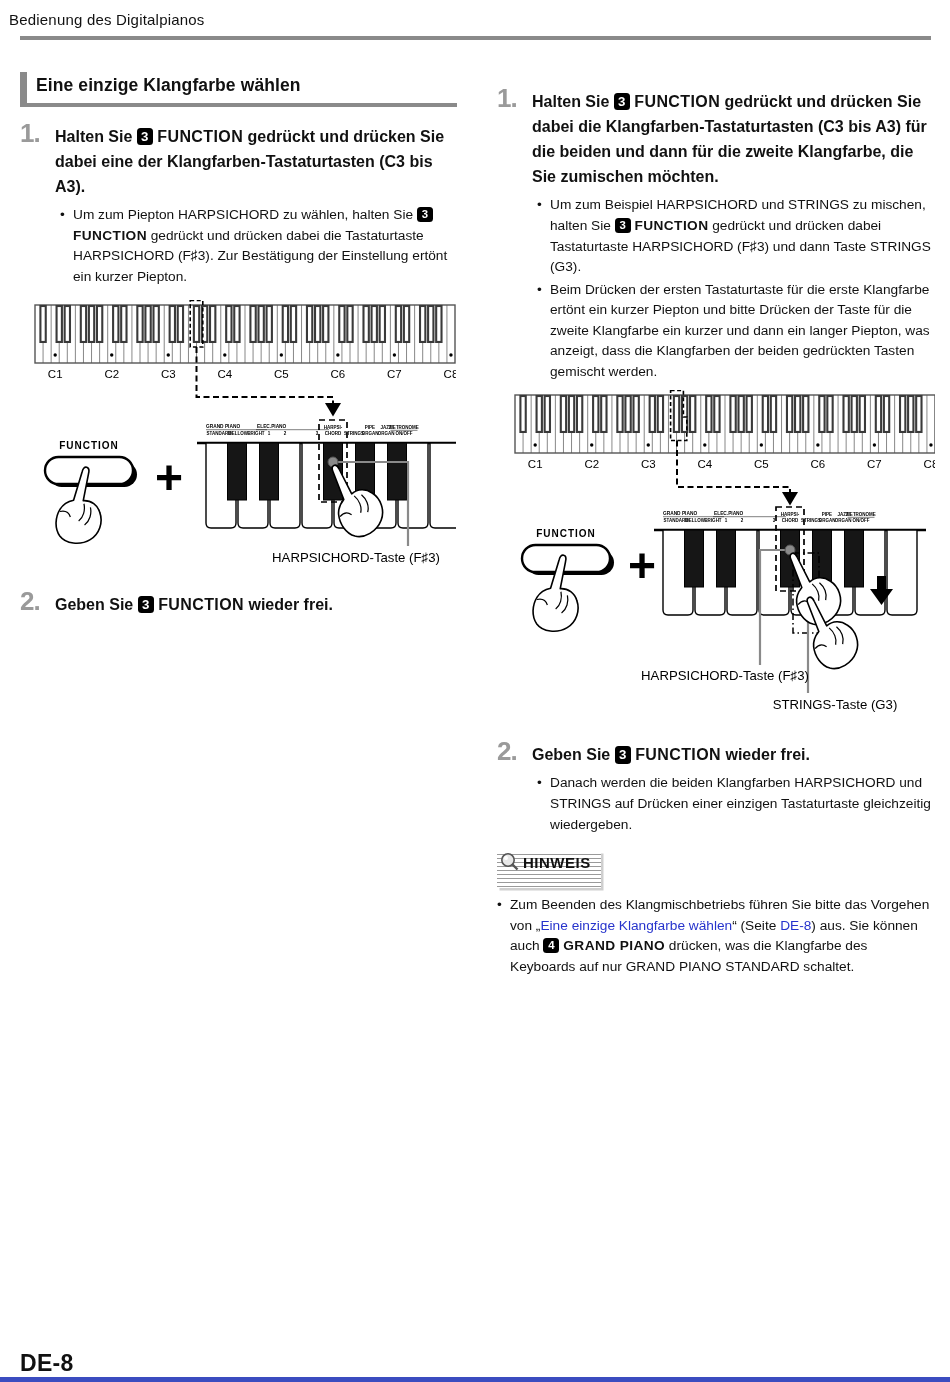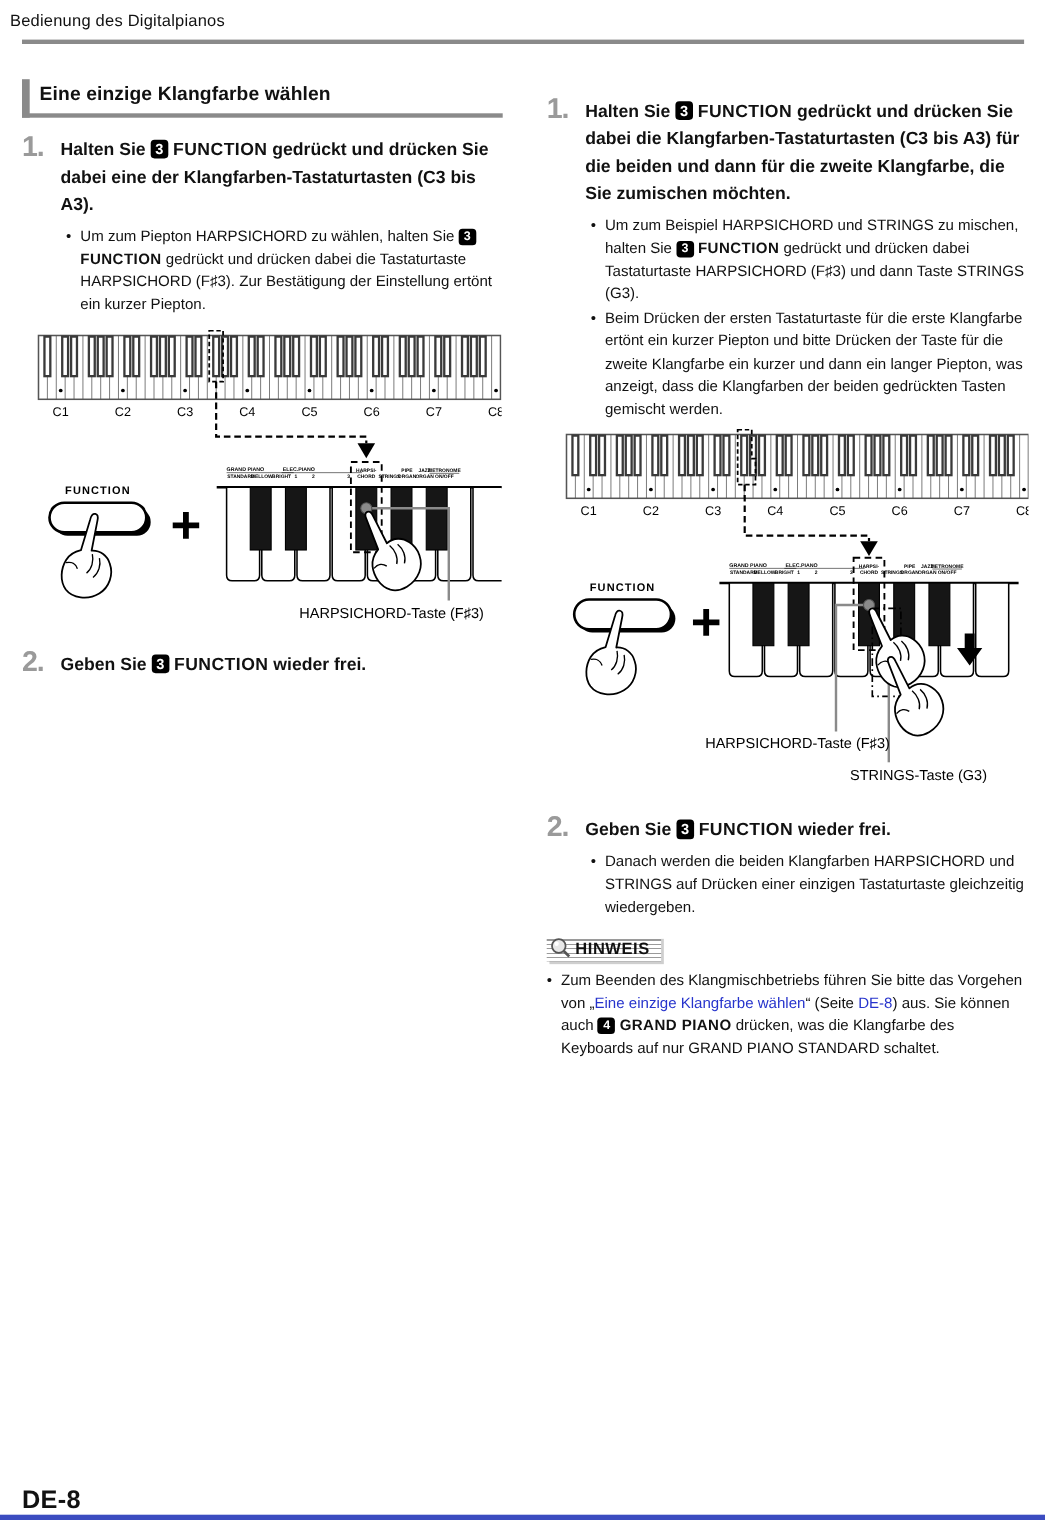--- a/index.html
+++ b/index.html
@@ -24,21 +24,21 @@
           font-size:.83em;line-height:1.3;position:relative;top:-1px}
   .btn-label{font-weight:bold;letter-spacing:.4px}
   .link{color:#2633cc}
   svg{display:block}
   svg text{font-family:"Liberation Sans","DejaVu Sans",sans-serif}
   #col-left .diagram{margin-top:12px}
   #col-right .diagram{margin-top:8px}
   .step2{margin-top:16px}
   .note-badge{margin-top:16px;display:inline-block;position:relative;
       font-size:15px;font-weight:bold;letter-spacing:.5px;
-      padding:3px 10px 3px 26px;box-shadow:2.5px 2.5px 0 #cfcfcf;
+      padding:3px 10px 17px 26px;box-shadow:2.5px 2.5px 0 #cfcfcf;
       background:repeating-linear-gradient(to bottom,#ffffff 0 3px,#9a9a9a 3px 4px);}
   .note-badge .mag{position:absolute;left:2px;top:0px}
   .note-body{margin-top:7px}
   .note-body .bullet{font-size:13.7px}
   .pagenum{position:absolute;left:20px;top:1350px;font-size:23px;font-weight:bold;letter-spacing:.3px}
   .bottom-bar{position:absolute;left:0;top:1377px;width:950px;height:5px;background:#3b4cc0}
 </style>
 </head>
 <body>
 

